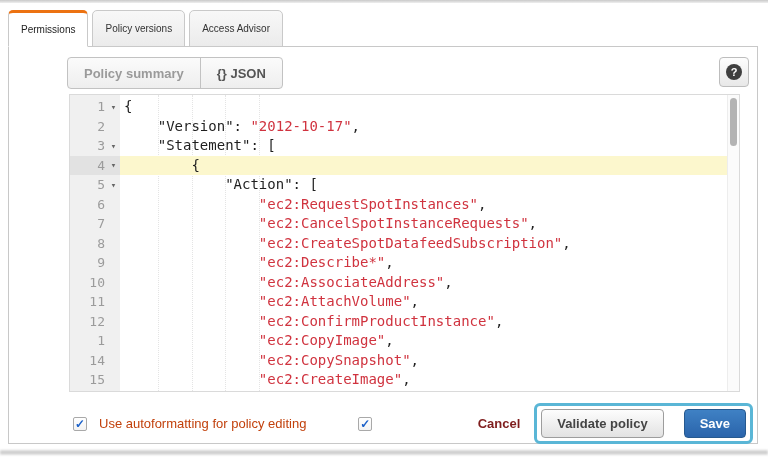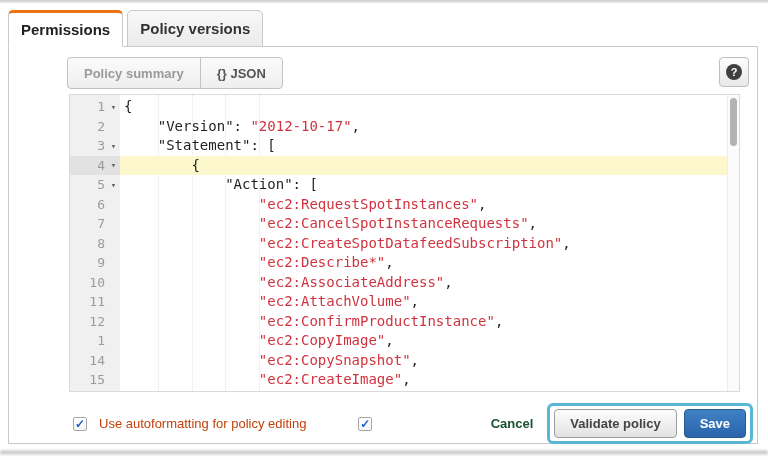--- a/index.html
+++ b/index.html
@@ -7,21 +7,21 @@
     font-family: "Liberation Sans", sans-serif; }
 
   .top-edge { height: 3px; background: linear-gradient(#c9c9c9, #efefef); filter: blur(0.6px); }
   .bottom-edge { margin-top: 6px; height: 5px;
     background: linear-gradient(#e0e0e0, #c7c7c7 55%, #e9e9e9); filter: blur(0.8px); }
 
   
   .tab-bar { display: flex; gap: 4px; margin: 7px 0 0 8px; position: relative; z-index: 2; }
   .tab { height: 37px; margin-bottom: -1px; padding: 4px 12px; display: flex; align-items: center;
     background: linear-gradient(#f8f8f8, #ebebeb); border: 1px solid #c9c9c9;
-    border-radius: 5px 5px 0 0; font-size: 15px; font-weight: bold; color: #333; cursor: pointer; }
+    border-radius: 5px 5px 0 0; font-size: 10px; font-weight: normal; color: #333; cursor: pointer; }
   .tab.active { background: #fff; border-top: 3px solid #ec7211; border-bottom: 1px solid #fff;
     color: #222; }
 
   
   .panel { position: relative; z-index: 1; margin: 0 10px 0 8px; height: 398px;
     border: 1px solid #c8c8c8; background: #fff; padding-left: 44px; }
 
   
   .toolbar { display: flex; justify-content: space-between; align-items: flex-start;
     padding: 10px 8px 0 14px; height: 44px; }
@@ -59,39 +59,40 @@
     background: #b3b3b3; }
 
   
   .footer { display: flex; align-items: center; padding: 11px 3px 0 20px; }
   .checkbox { width: 14px; height: 14px; border: 1px solid #a9a9a9; border-radius: 2px;
     background: linear-gradient(#fff, #f3f3f3); display: flex; align-items: center;
     justify-content: center; cursor: pointer; flex: none; }
   .check { color: #1b61c9; font-size: 12px; font-weight: bold; line-height: 1; }
   .cb-label { font-size: 13px; color: #c2410c; margin-left: 12px; }
   .cb2 { margin-left: 52px; }
-  .cancel { font-size: 13px; font-weight: bold; color: #14532d; margin-left: auto;
+  .cancel { font-size: 13px; font-weight: bold; color: #7f1d1d; margin-left: auto;
     cursor: pointer; text-decoration: none; }
   .focus-ring { margin-left: 14px; margin-right: 1px; border: 3px solid #5ab6d6;
-    border-radius: 6px; padding: 3px 4px; display: flex; gap: 7px; align-items: center; }
+    border-radius: 6px; padding: 3px 4px; display: flex; gap: 20px; align-items: center; }
   .btn { font-family: "Liberation Sans", sans-serif; font-size: 13px; font-weight: bold;
     height: 29px; border-radius: 4px; padding: 0 15px; cursor: pointer; }
   .btn-default { background: linear-gradient(#fdfdfd, #e2e2e2); border: 1px solid #9d9d9d;
     color: #444; }
   .btn-primary { background: linear-gradient(#3f81c4, #2a64ab); border: 1px solid #26598f;
     color: #fff; }
 </style>
 </head>
 <body>
 
 <div class="top-edge"></div>
 
 <div class="tab-bar">
     <div class="tab active">Permissions</div>
     <div class="tab">Policy versions</div>
+    <div class="tab">Access Advisor</div>
   </div>
 
 <div class="panel">
 
   <div class="toolbar">
     <div class="btn-group">
       <button class="seg seg-summary">Policy summary</button>
       <button class="seg seg-json">{} JSON</button>
     </div>
     <button class="help-btn">

